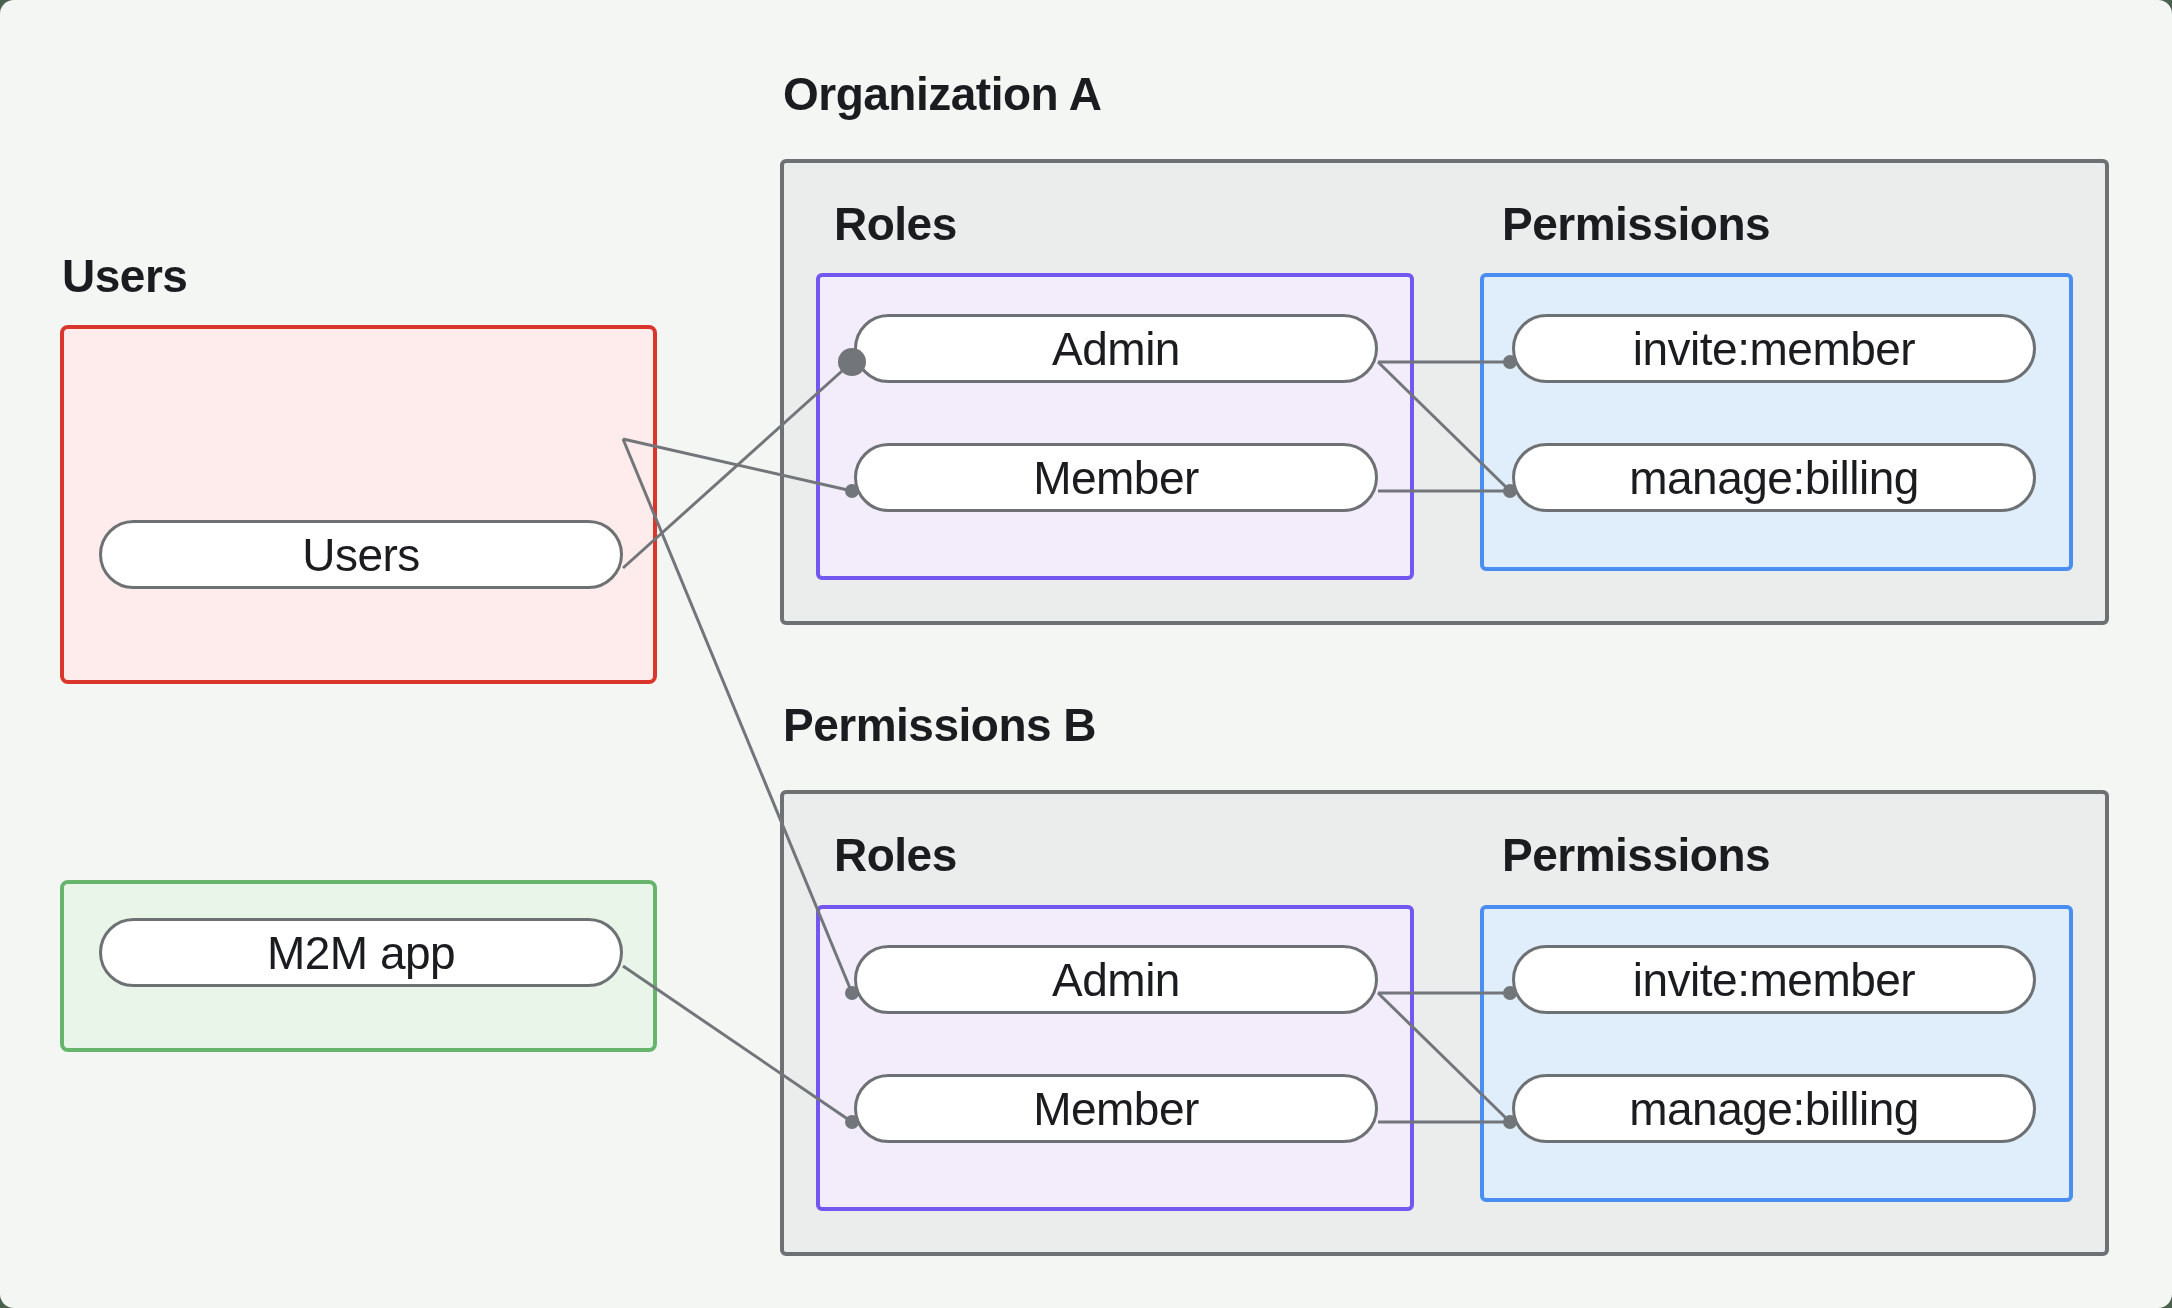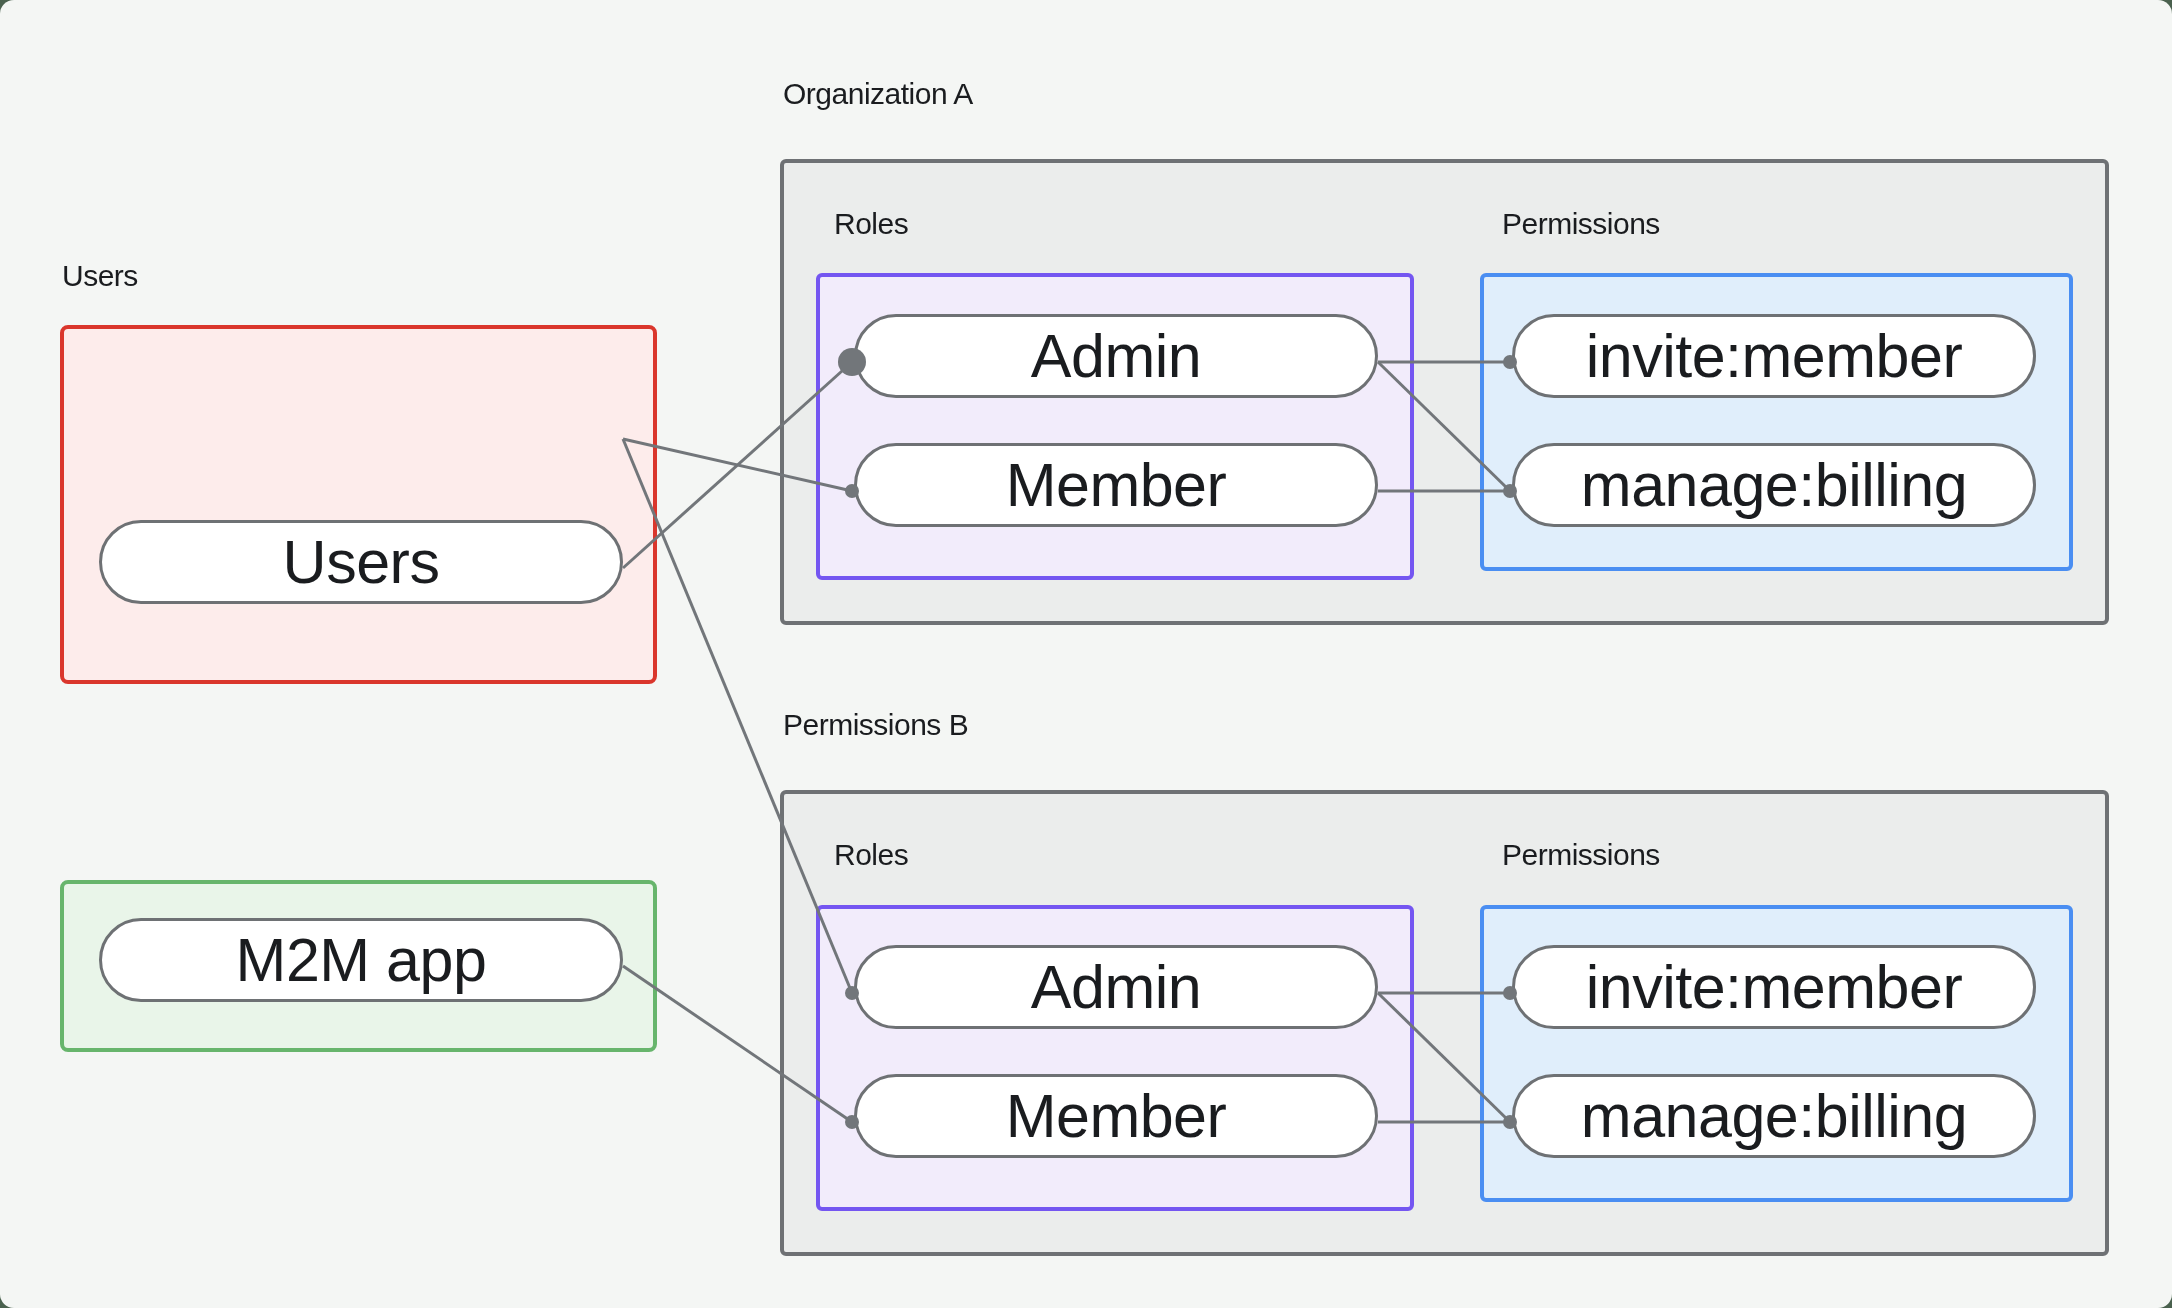--- a/index.html
+++ b/index.html
@@ -21,38 +21,38 @@
     overflow:hidden;
   }
   .canvas{
     position:relative;width:2172px;height:1308px;
     background:var(--page_bg);
     border-radius:14px;
     overflow:hidden;
   }
   .abs{position:absolute;}
   .heading{
-    font-size:30px;font-weight:400;letter-spacing:-0.5px;
+    font-size:46px;font-weight:700;letter-spacing:-0.5px;
     line-height:56px;white-space:nowrap;color:var(--text);
   }
   .group{
     position:absolute;border-style:solid;border-width:4px;border-radius:8px;
   }
   .group.red{border-color:var(--red_border);background:var(--red_fill);}
   .group.green{border-color:var(--green_border);background:var(--green_fill);}
   .group.org{border-color:var(--org_border);background:var(--org_fill);border-radius:6px;}
   .group.purple{border-color:var(--purple_border);background:var(--purple_fill);border-radius:6px;}
   .group.blue{border-color:var(--blue_border);background:var(--blue_fill);border-radius:6px;}
   .pill{
-    position:absolute;width:524px;height:84px;
+    position:absolute;width:524px;height:69px;
     background:var(--node_fill);
     border:3px solid var(--node_border);
     border-radius:48px;
     display:flex;align-items:center;justify-content:center;
-    font-size:61px;font-weight:400;letter-spacing:-0.5px;
+    font-size:46px;font-weight:400;letter-spacing:-0.5px;
     color:var(--text);white-space:nowrap;
   }
   svg.wires{position:absolute;left:0;top:0;width:2172px;height:1308px;pointer-events:none;}
   svg.wires line{stroke:var(--wire);stroke-width:3px;}
   svg.wires circle{fill:var(--wire);}
 </style>
 </head>
 <body>
 
 <div class="canvas">

